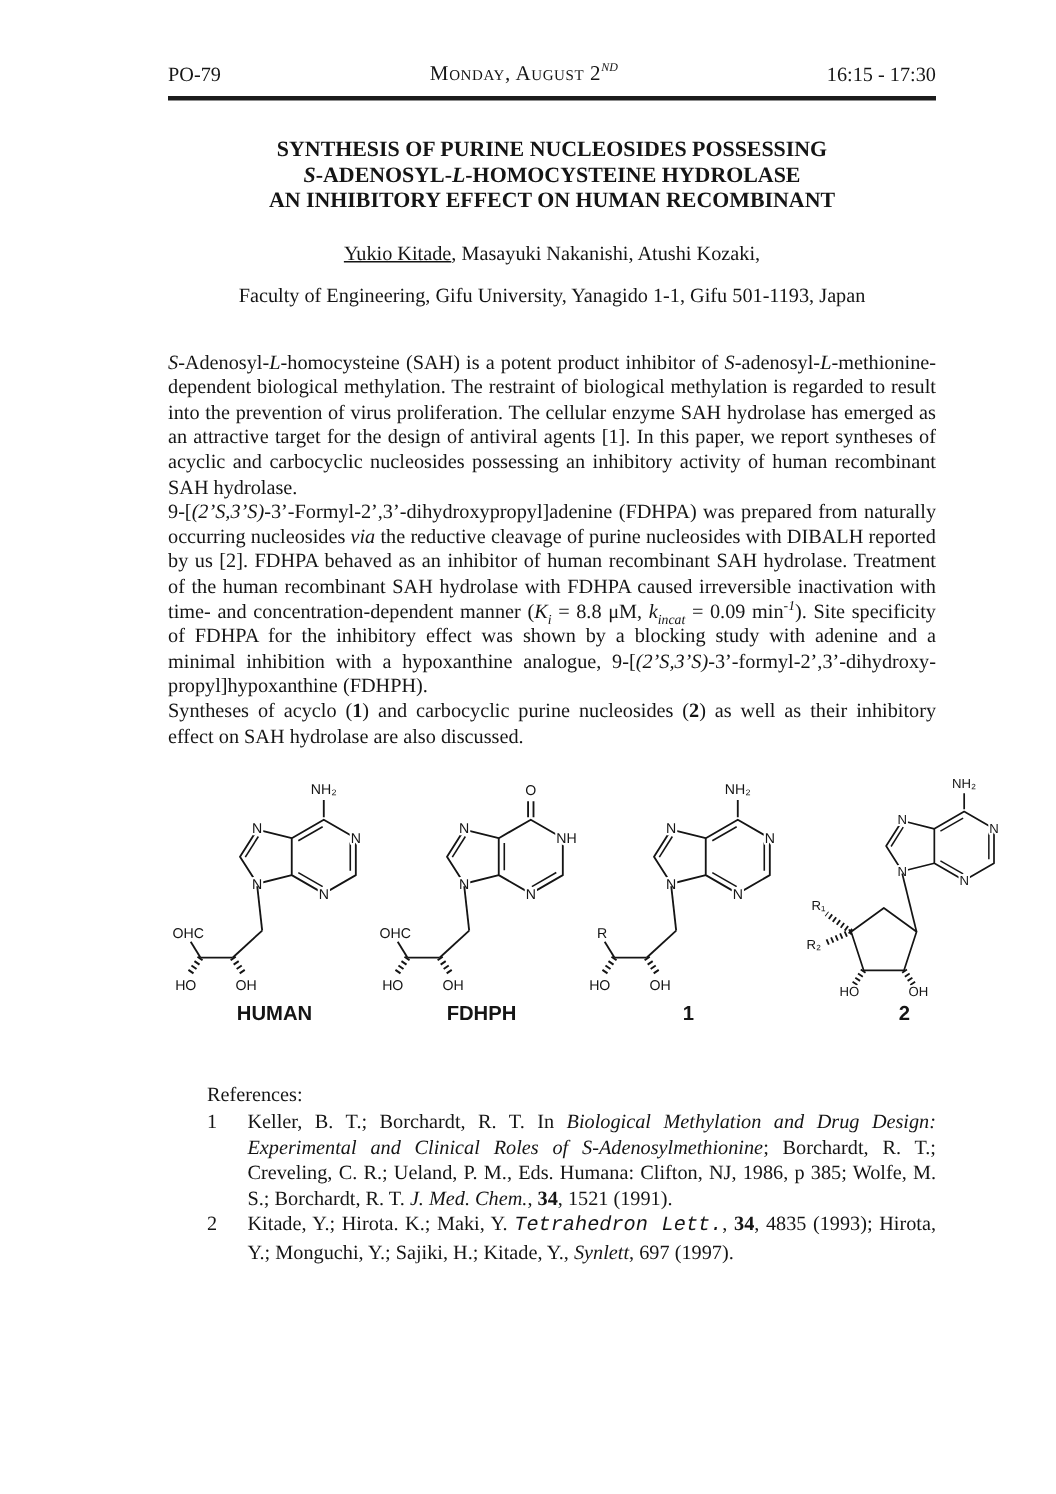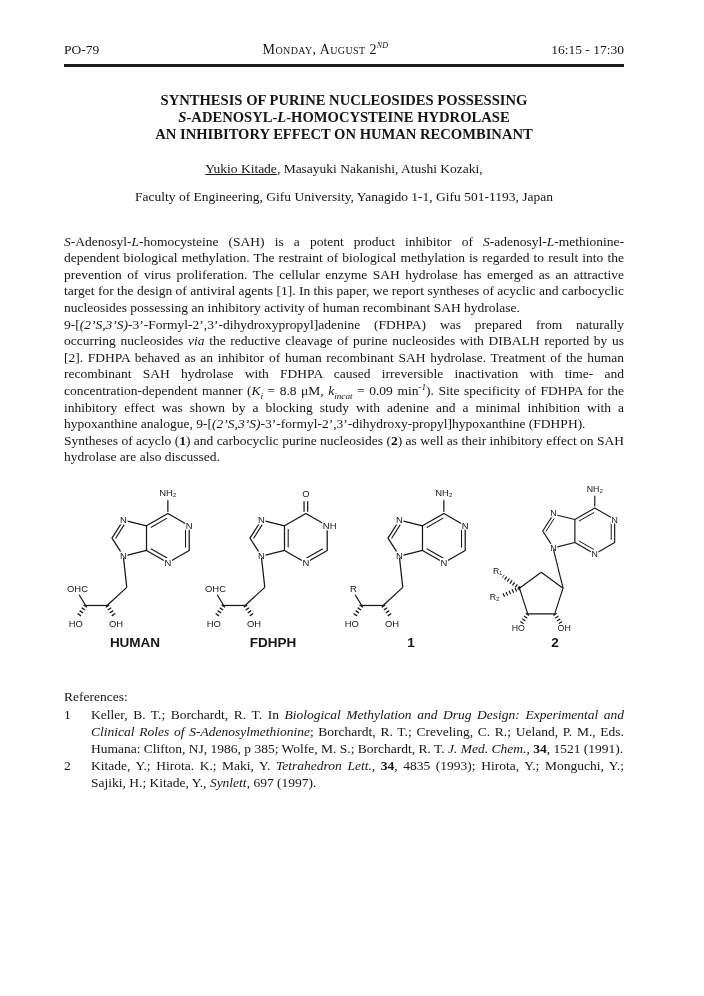--- a/index.html
+++ b/index.html
@@ -1,21 +1,21 @@
 <!DOCTYPE html>
 <html><head>
 <meta charset="utf-8">
 <style>
   html,body{margin:0;padding:0;}
   body{
     width:704px;height:996px;background:#ffffff;color:#151515;
     font-family:"Liberation Serif",serif;font-size:13.5px;
     overflow:hidden;
   }
-  .page{padding:42px 80px 0 64px;box-sizing:border-box;width:704px;height:984px;}
+  .page{padding:42px 80px 0 112px;box-sizing:border-box;width:704px;height:984px;}
 
   
   .hdr{display:flex;justify-content:space-between;align-items:flex-end;
        border-bottom:3px solid #1c1c1c;padding-bottom:6px;}
   .hdr-left,.hdr-right{font-size:13.5px;}
   .hdr-center{font-variant:small-caps;letter-spacing:.4px;font-size:14px;}
   .hdr-center sup{font-size:8px;font-variant:normal;letter-spacing:0;}
 
   
   .title{margin-top:25px;text-align:center;font-weight:bold;font-size:14.6px;line-height:17.2px;}
@@ -36,21 +36,21 @@
   .molcap{font-family:"Liberation Sans",sans-serif;font-weight:bold;
           font-size:13.5px;text-align:center;margin-top:3px;}
   .bond{stroke:#151515;stroke-width:1.5;fill:none;stroke-linejoin:round;}
   .dbl{stroke:#151515;stroke-width:1.3;}
   .hash{stroke:#151515;stroke-width:5;stroke-dasharray:1.6 2.7;}
   .atom{font-family:"Liberation Sans",sans-serif;font-size:11.5px;fill:#151515;
         text-anchor:middle;paint-order:stroke;stroke:#ffffff;stroke-width:3.5px;
         stroke-linejoin:round;}
 
   
-  .refs{margin-top:38px;line-height:17px;}
+  .refs{margin-top:38px;line-height:17px;margin-left:26px;}
   .refs-heading{margin:0 0 1px 0;}
   .ref{display:flex;}
   .ref-num{width:27px;flex:none;}
   .ref-body{flex:1;text-align:justify;}
 </style>
 </head>
 <body>
 
 <div class="page">
 
@@ -210,17 +210,17 @@
   </div>
 
   <div class="refs">
     <p class="refs-heading">References:</p>
     <div class="ref">
       <span class="ref-num">1</span>
       <span class="ref-body"><span>Keller, B. T.; Borchardt, R. T. In </span><span style="font-style: italic;">Biological Methylation and Drug Design: Experimental and Clinical Roles of S-Adenosylmethionine</span><span>; Borchardt, R. T.; Creveling, C. R.; Ueland, P. M., Eds. Humana: Clifton, NJ, 1986, p 385; Wolfe, M. S.; Borchardt, R. T. </span><span style="font-style: italic;">J. Med. Chem.</span><span>, </span><span style="font-weight: bold;">34</span><span>, 1521 (1991).</span></span>
     </div>
     <div class="ref">
       <span class="ref-num">2</span>
-      <span class="ref-body"><span>Kitade, Y.; Hirota. K.; Maki, Y. </span><span style="font-style: italic;">Tetrahedron Lett.</span><span>, </span><span style="font-weight: bold;">34</span><span>, 4835 (1993); Hirota, Y.; Monguchi, Y.; Sajiki, H.; Kitade, Y., </span><span style="font-style: italic;">Synlett</span><span>, 697 (1997).</span></span>
+      <span class="ref-body"><span>Kitade, Y.; Hirota. K.; Maki, Y. </span><span style="font-style: italic; font-family: Liberation Mono, monospace;">Tetrahedron Lett.</span><span>, </span><span style="font-weight: bold;">34</span><span>, 4835 (1993); Hirota, Y.; Monguchi, Y.; Sajiki, H.; Kitade, Y., </span><span style="font-style: italic;">Synlett</span><span>, 697 (1997).</span></span>
     </div>
   </div>
 
 </div>
 
 </body></html>

